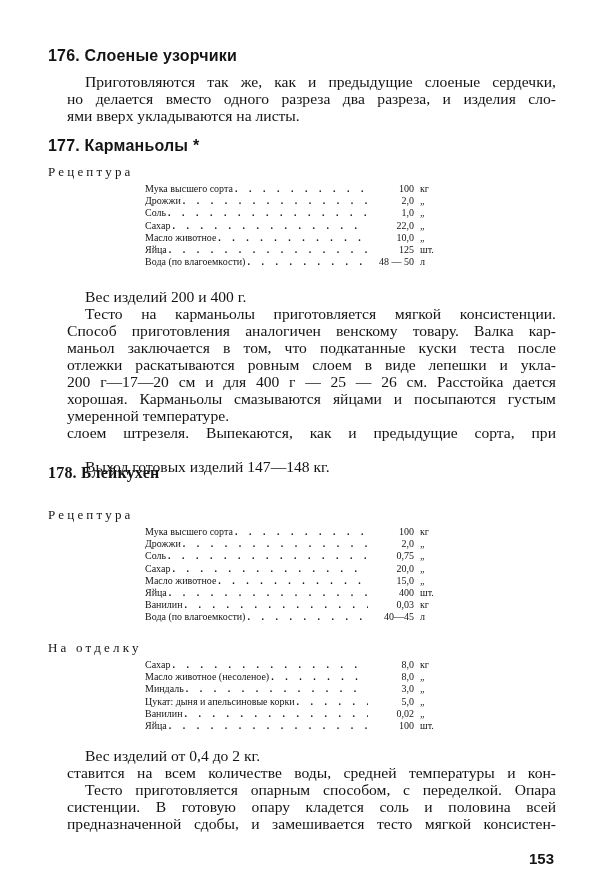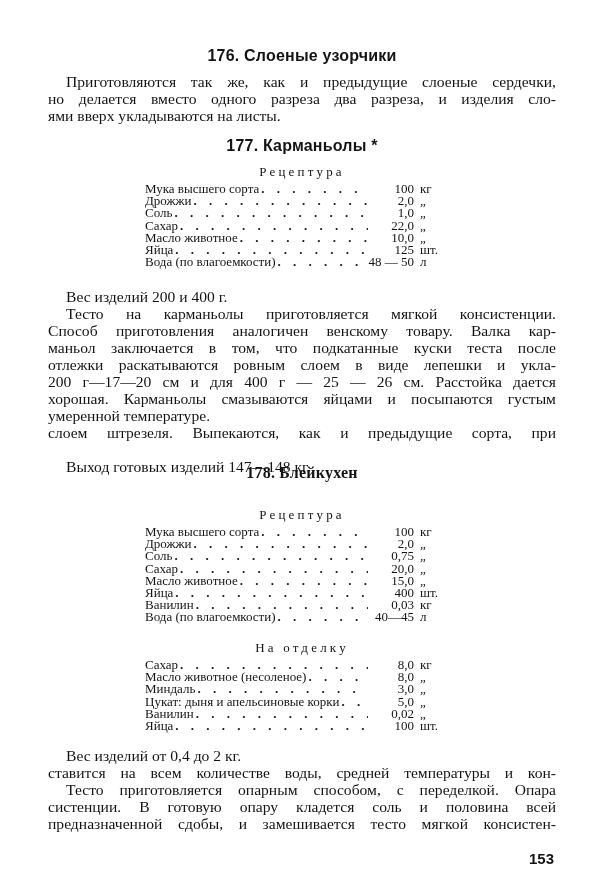--- a/index.html
+++ b/index.html
@@ -3,39 +3,39 @@
 <meta charset="utf-8">
 <style>
   html, body { margin: 0; padding: 0; background: #ffffff; }
   body {
     width: 600px; height: 888px; position: relative; overflow: hidden;
     font-family: "Liberation Serif", "DejaVu Serif", serif;
     color: #141414;
   }
   .page { position: absolute; left: 48px; top: 0; width: 508px; }
   .title {
-    position: absolute; left: 0; width: 508px; text-align: center;
+    position: absolute; left: 0; width: 508px; text-align: left;
     font-family: "Liberation Sans", "DejaVu Sans", sans-serif;
     font-weight: bold; font-size: 16px; letter-spacing: 0.2px;
   }
   .para {
     position: absolute; left: 0; width: 508px;
     font-size: 15.6px; line-height: 17px; text-align: justify;
     text-align-last: left;
   }
-  .para .line { display: block; white-space: nowrap; text-align: justify; text-align-last: justify; }
+  .para .line { display: block; white-space: nowrap; text-align: justify; text-align-last: justify; margin-left: 19px; }
   .para .line.last { text-align-last: left; }
   .indent { padding-left: 18px; }
   .subhead {
-    position: absolute; left: 0; width: 508px; text-align: center;
+    position: absolute; left: 0; width: 508px; text-align: left;
     font-size: 13px; letter-spacing: 3.2px;
   }
   .recipe {
     position: absolute; left: 97px; width: 305px;
-    font-size: 13px; line-height: 12.2px;
+    font-size: 10px; line-height: 12.2px;
   }
   .row { display: flex; align-items: baseline; white-space: nowrap; height: 12.2px; }
   .row .name { flex: 0 0 auto; }
   .row .dots { flex: 1 1 auto; overflow: hidden; letter-spacing: 4.5px; font-weight: bold; padding: 0 2px; }
   .row .qty { flex: 0 0 46px; text-align: right; }
   .row .unit { flex: 0 0 30px; padding-left: 6px; }
   .pagenum {
     position: absolute; right: 46px; top: 850px;
     font-family: "Liberation Sans", "DejaVu Sans", sans-serif; font-weight: bold; font-size: 15px;
   }

